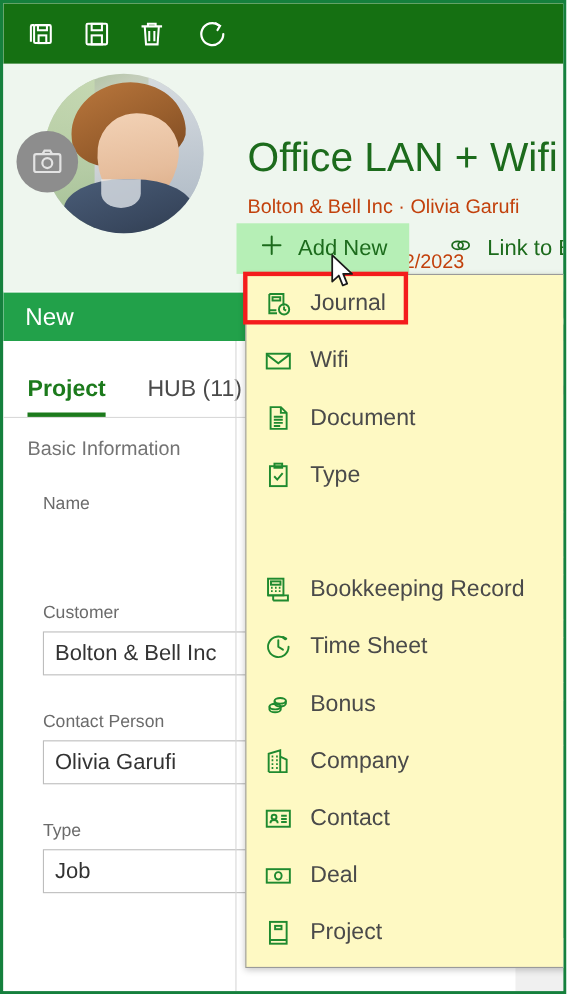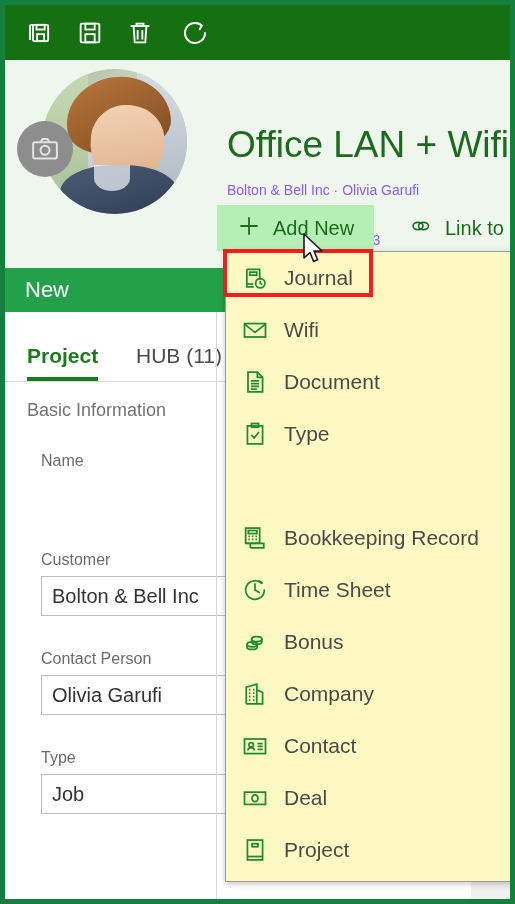--- a/index.html
+++ b/index.html
@@ -2,21 +2,21 @@
 <html><head>
 <meta charset="utf-8">
 <style>
   html,body{margin:0;padding:0;}
   body{
     width:515px;height:904px;overflow:hidden;position:relative;
     background:#ffffff;
     font-family:"Liberation Sans", sans-serif;
     -webkit-font-smoothing:antialiased;
   }
-  #app{position:absolute;inset:0;background:#fff;border:5px solid #15803d;box-sizing:border-box;overflow:hidden;}
+  #app{position:absolute;inset:0;background:#fff;border:3px solid #15803d;box-sizing:border-box;overflow:hidden;}
 
   
   .toolbar{position:absolute;left:0;top:0;width:100%;height:55px;background:#157012;box-sizing:border-box;}
   .tb-btn{position:absolute;top:0;height:55px;width:54px;display:flex;align-items:center;justify-content:center;cursor:pointer;}
   .tb-btn svg{display:block;}
 
   
   .header{position:absolute;left:0;top:55px;width:100%;height:207px;background:#eef6ee;box-sizing:border-box;}
 
   .avatar-wrap{position:absolute;left:37px;top:9px;width:145px;height:145px;}
@@ -29,21 +29,21 @@
   .av-shirt{position:absolute;left:18px;top:96px;width:118px;height:60px;border-radius:46% 46% 0 0;
             background:linear-gradient(160deg,#4a5d78 0%,#39485f 60%,#2c3949 100%);}
   .av-collar{position:absolute;left:52px;top:96px;width:36px;height:26px;border-radius:0 0 50% 50%;background:#e9eef2;opacity:.75;}
   .av-bg-l{position:absolute;left:0;top:0;width:46px;height:100%;background:linear-gradient(180deg,#c9dcb5,#9fbe8b);opacity:.85;}
   .av-bg-r{position:absolute;right:0;top:0;width:50px;height:100%;background:linear-gradient(180deg,#d8dde2,#aab6c2);opacity:.9;}
 
   .cam-badge{position:absolute;left:-25px;top:52px;width:56px;height:56px;border-radius:50%;background:#8d8d8d;
              display:flex;align-items:center;justify-content:center;cursor:pointer;}
 
   .h-title{position:absolute;left:222px;top:62px;font-size:37px;line-height:46px;color:#1c6b1c;white-space:nowrap;}
-  .h-sub{position:absolute;left:222px;font-size:14px;line-height:24px;color:#8b5cf6;white-space:nowrap;text-align:center;}
+  .h-sub{position:absolute;left:222px;font-size:18px;line-height:24px;color:#c2410c;white-space:nowrap;text-align:center;}
   .h-sub1{top:118px;}
   .h-sub2{top:143px;}
   .h-sub3{top:168px;}
 
   
   .act-row{position:absolute;left:212px;top:200px;height:46px;}
   .act-btn{position:absolute;top:0;height:46px;display:flex;align-items:center;gap:12px;padding:0 20px;box-sizing:border-box;
            font-size:20px;color:#1c6b1c;white-space:nowrap;cursor:pointer;}
   .act-add{left:0;background:#b6efb6;}
   .act-link{left:172px;background:transparent;}

